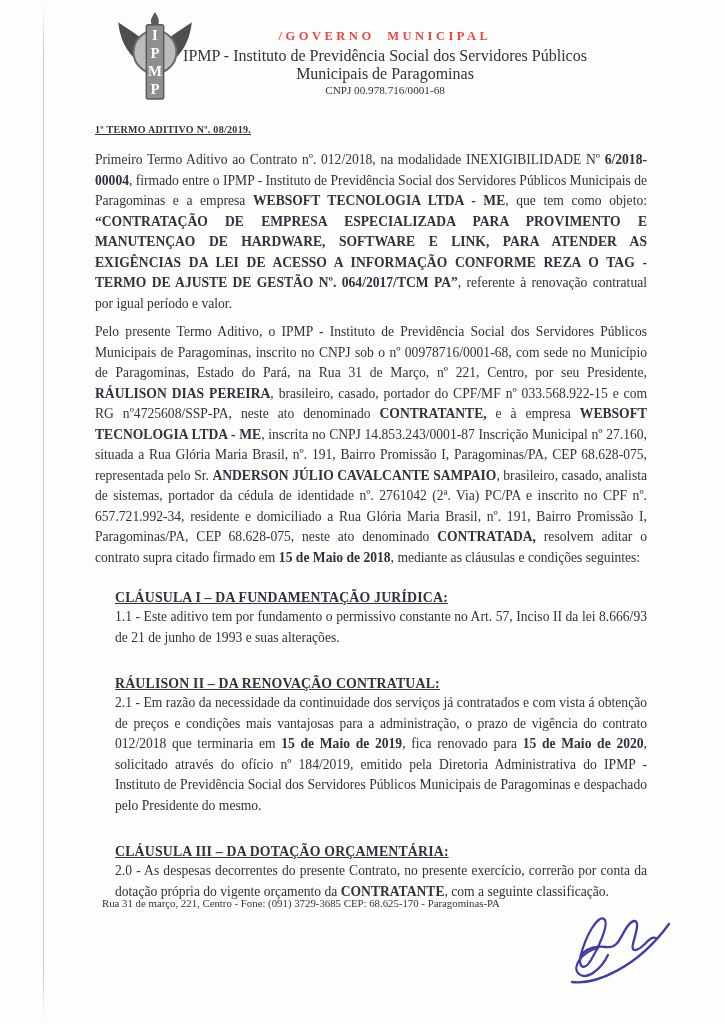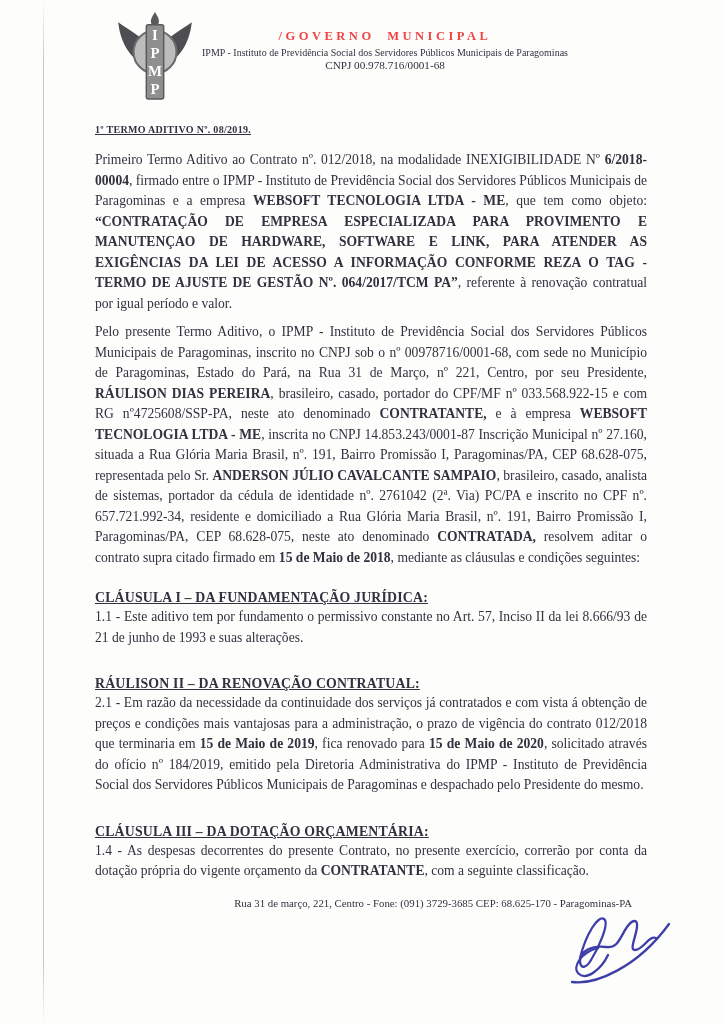--- a/index.html
+++ b/index.html
@@ -9,40 +9,40 @@
     position:relative; width:725px; height:1024px;
     background:#fdfdfc; color:#31313f; overflow:hidden;
   }
   .scan-line {
     position:absolute; left:43px; top:0; width:1px; height:100%;
     background:linear-gradient(to bottom, rgba(200,200,206,0), #c6c6cd 6%, #c6c6cd 94%, rgba(200,200,206,0));
   }
   .logo { position:absolute; left:111px; top:11px; width:88px; height:90px; }
   .header-text { position:absolute; left:170px; top:29px; width:430px; text-align:center; }
   .gov-line { font-weight:bold; font-size:12.5px; letter-spacing:3.5px; word-spacing:6px; color:#ef4444; }
-  .inst-line { font-size:10px; margin-top:3px; }
+  .inst-line { font-size:16px; margin-top:3px; }
   .cnpj-line { font-size:11.2px; margin-top:1px;text-align:center; }
 
   .content { position:absolute; left:95px; top:119px; width:552px; }
   .doc-title {
     display:inline-block; font-weight:bold; font-size:10px;
     text-decoration:underline; letter-spacing:.3px; margin-bottom:15px;
   }
   .para { font-size:13.6px; line-height:20.5px; text-align:justify; }
   .para.p1 { margin-bottom:8px; }
   .para.p2 { margin-bottom:20px; }
-  .clause { margin-bottom:26px; }
+  .clause { margin-bottom:26px;margin-left:20px; }
   .clause-heading {
     display:inline-block; font-weight:bold; font-size:13.8px;
     text-decoration:underline; margin-bottom:1px; letter-spacing:.2px;
   }
   .clause-body { font-size:13.6px; line-height:20.5px; text-align:justify; }
   b { font-weight:bold; }
 
-  .footer { position:absolute; left:102px; top:896px; width:530px; text-align:right; font-size:10.8px; line-height:14px; }
+  .footer { position:absolute; left:102px; top:896px; width:530px; text-align:left; font-size:10.8px; line-height:14px; }
   .signature { position:absolute; left:563px; top:898px; width:118px; height:96px; }
 </style>
 </head>
 <body>
 
 <div class="page">
 
   <div class="scan-line"></div>
 
   <div class="logo">
@@ -79,21 +79,21 @@
       <p class="clause-body"><span>1.1 - Este aditivo tem por fundamento o permissivo constante no Art. 57, Inciso II da lei 8.666/93 de 21 de junho de 1993 e suas alterações.</span></p>
     </div>
 
     <div class="clause">
       <span class="clause-heading">RÁULISON II – DA RENOVAÇÃO CONTRATUAL:</span>
       <p class="clause-body"><span>2.1 - Em razão da necessidade da continuidade dos serviços já contratados e com vista á obtenção de preços e condições mais vantajosas para a administração, o prazo de vigência do contrato 012/2018 que terminaria em </span><b>15 de Maio de 2019</b><span>, fica renovado para </span><b>15 de Maio de 2020</b><span>, solicitado através do ofício nº 184/2019, emitido pela Diretoria Administrativa do IPMP - Instituto de Previdência Social dos Servidores Públicos Municipais de Paragominas e despachado pelo Presidente do mesmo.</span></p>
     </div>
 
     <div class="clause">
       <span class="clause-heading">CLÁUSULA III – DA DOTAÇÃO ORÇAMENTÁRIA:</span>
-      <p class="clause-body"><span>1.4 - As despesas decorrentes do presente Contrato, no presente exercício, correrão por conta da dotação própria do vigente orçamento da </span><b>CONTRATANTE</b><span>, com a seguinte classificação.</span></p>
+      <p class="clause-body"><span>2.0 - As despesas decorrentes do presente Contrato, no presente exercício, correrão por conta da dotação própria do vigente orçamento da </span><b>CONTRATANTE</b><span>, com a seguinte classificação.</span></p>
     </div>
   </div>
 
   <div class="footer">
     <div>Rua 31 de março, 221, Centro - Fone: (091) 3729-3685 CEP: 68.625-170 - Paragominas-PA</div>
   </div>
 
   <div class="signature">
     <svg viewBox="0 0 118 96" width="118" height="96" aria-hidden="true">
       <g fill="none" stroke="#3e3ea8" stroke-width="2.3" stroke-linecap="round" stroke-linejoin="round">

